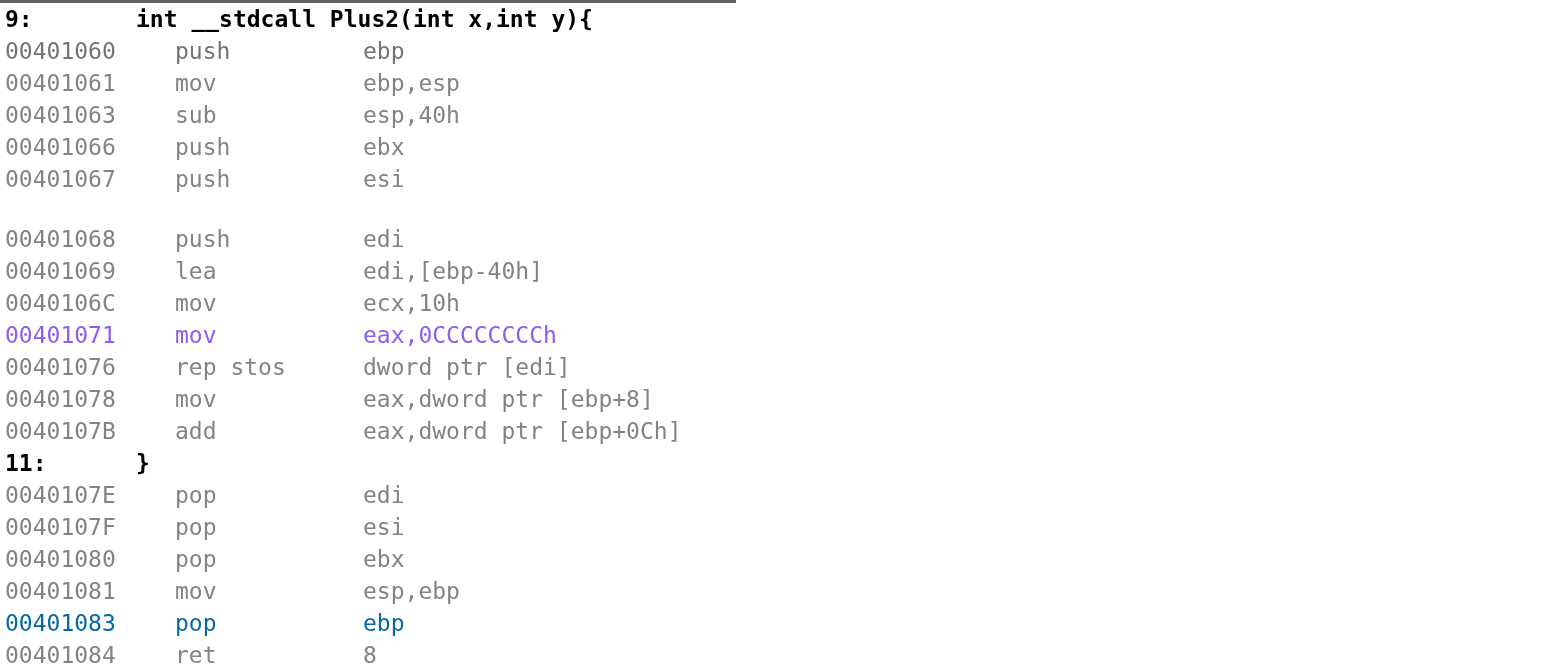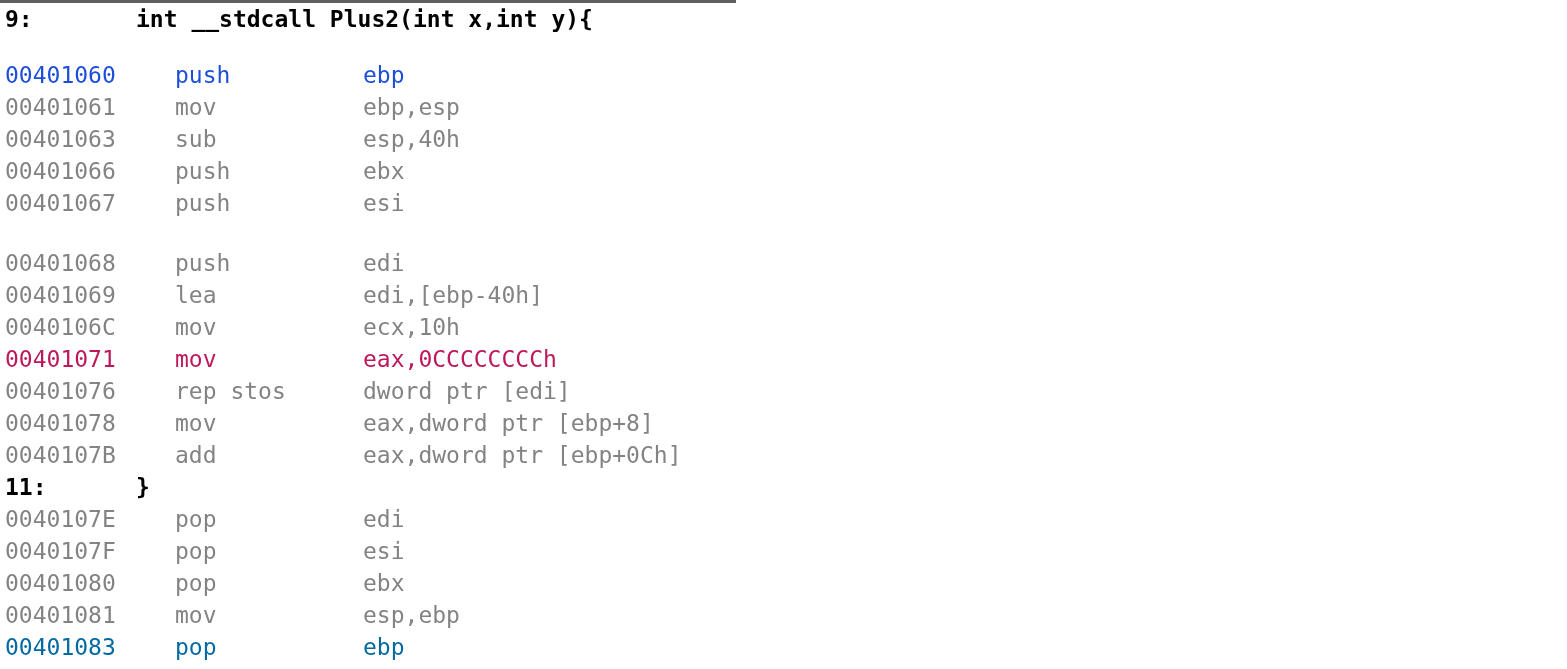--- a/index.html
+++ b/index.html
@@ -84,29 +84,29 @@
     margin-left: 32px;
   }
 </style>
 </head>
 <body>
 
 <div id="disasm-pane" style="background: rgb(255, 255, 255);">
   <div id="pane-top-rule" style="background: rgb(96, 96, 96);"></div>
   <div id="code-list">
       <div class="row src" style="color: rgb(0, 0, 0);"><span class="col-lineno">9:</span><span class="col-code">int __stdcall Plus2(int x,int y){</span></div>
-      <div class="row asm" style="color: #1d4ed8; margin-top: 24px;"><span class="col-addr">00401060</span><span class="col-mnem">push</span><span class="col-ops">ebp</span></div>
+      <div class="row asm" style="color: #737373;"><span class="col-addr">00401060</span><span class="col-mnem">push</span><span class="col-ops">ebp</span></div>
       <div class="row asm" style="color: rgb(131, 131, 131); text-align: center;"><span class="col-addr">00401061</span><span class="col-mnem">mov</span><span class="col-ops">ebp,esp</span></div>
       <div class="row asm" style="color: rgb(131, 131, 131);"><span class="col-addr">00401063</span><span class="col-mnem">sub</span><span class="col-ops">esp,40h</span></div>
       <div class="row asm" style="color: rgb(131, 131, 131);"><span class="col-addr">00401066</span><span class="col-mnem">push</span><span class="col-ops">ebx</span></div>
       <div class="row asm" style="color: rgb(131, 131, 131);"><span class="col-addr">00401067</span><span class="col-mnem">push</span><span class="col-ops">esi</span></div>
       <div class="row asm" style="color: rgb(131, 131, 131); margin-top: 28px;"><span class="col-addr">00401068</span><span class="col-mnem">push</span><span class="col-ops">edi</span></div>
       <div class="row asm" style="color: rgb(131, 131, 131);"><span class="col-addr">00401069</span><span class="col-mnem">lea</span><span class="col-ops">edi,[ebp-40h]</span></div>
       <div class="row asm" style="color: rgb(131, 131, 131);"><span class="col-addr">0040106C</span><span class="col-mnem">mov</span><span class="col-ops">ecx,10h</span></div>
-      <div class="row asm" style="color: #be185d;"><span class="col-addr">00401071</span><span class="col-mnem">mov</span><span class="col-ops">eax,0CCCCCCCCh</span></div>
+      <div class="row asm" style="color: #8b5cf6;"><span class="col-addr">00401071</span><span class="col-mnem">mov</span><span class="col-ops">eax,0CCCCCCCCh</span></div>
       <div class="row asm" style="color: rgb(131, 131, 131);"><span class="col-addr">00401076</span><span class="col-mnem">rep stos</span><span class="col-ops">dword ptr [edi]</span></div>
       <div class="row asm" style="color: rgb(131, 131, 131);"><span class="col-addr">00401078</span><span class="col-mnem">mov</span><span class="col-ops">eax,dword ptr [ebp+8]</span></div>
       <div class="row asm" style="color: rgb(131, 131, 131);"><span class="col-addr">0040107B</span><span class="col-mnem">add</span><span class="col-ops">eax,dword ptr [ebp+0Ch]</span></div>
       <div class="row src" style="color: rgb(0, 0, 0);"><span class="col-lineno">11:</span><span class="col-code">}</span></div>
       <div class="row asm" style="color: rgb(131, 131, 131);"><span class="col-addr">0040107E</span><span class="col-mnem">pop</span><span class="col-ops">edi</span></div>
       <div class="row asm" style="color: rgb(131, 131, 131);"><span class="col-addr">0040107F</span><span class="col-mnem">pop</span><span class="col-ops">esi</span></div>
       <div class="row asm" style="color: rgb(131, 131, 131);"><span class="col-addr">00401080</span><span class="col-mnem">pop</span><span class="col-ops">ebx</span></div>
       <div class="row asm" style="color: rgb(131, 131, 131); text-decoration: underline;"><span class="col-addr">00401081</span><span class="col-mnem">mov</span><span class="col-ops">esp,ebp</span></div>
       <div class="row asm" style="color: #0369a1;"><span class="col-addr">00401083</span><span class="col-mnem">pop</span><span class="col-ops">ebp</span></div>
       <div class="row asm" style="color: rgb(131, 131, 131);"><span class="col-addr">00401084</span><span class="col-mnem">ret</span><span class="col-ops">8</span></div>

